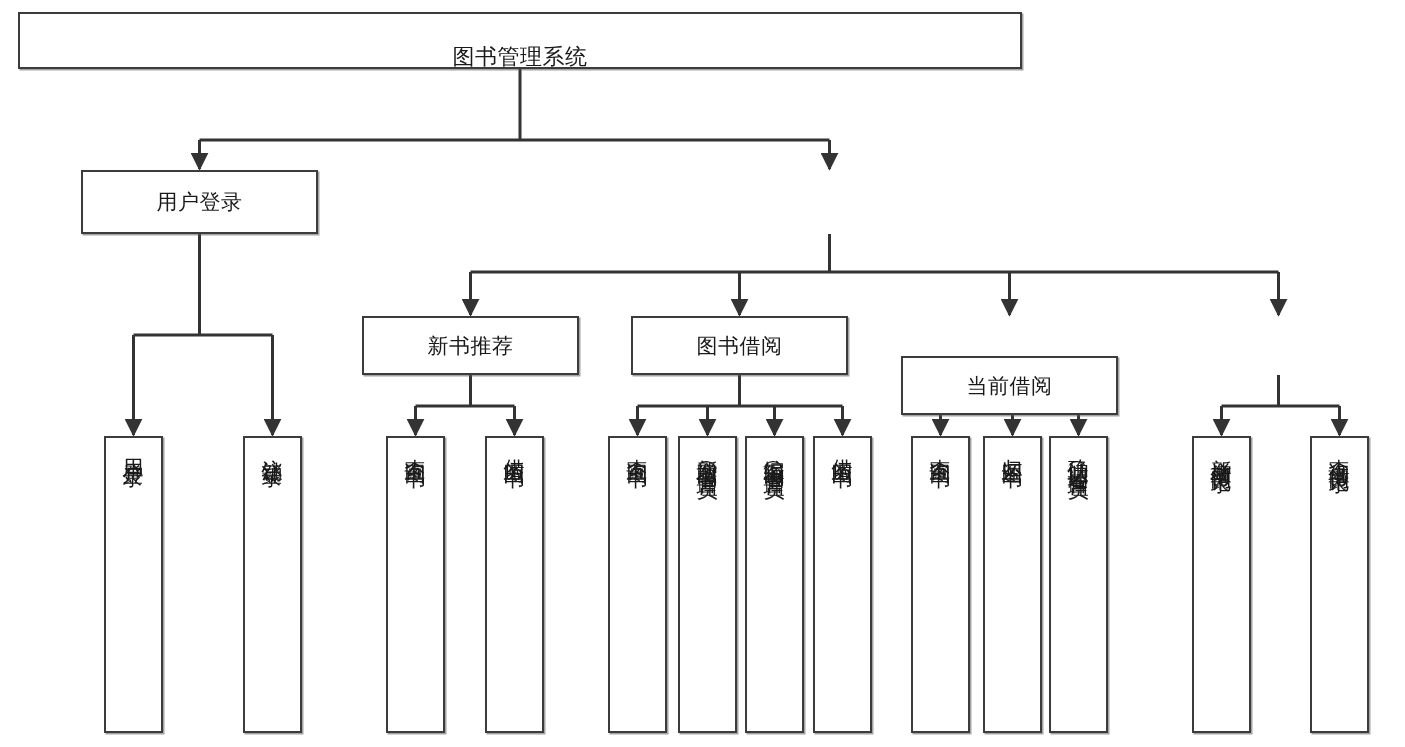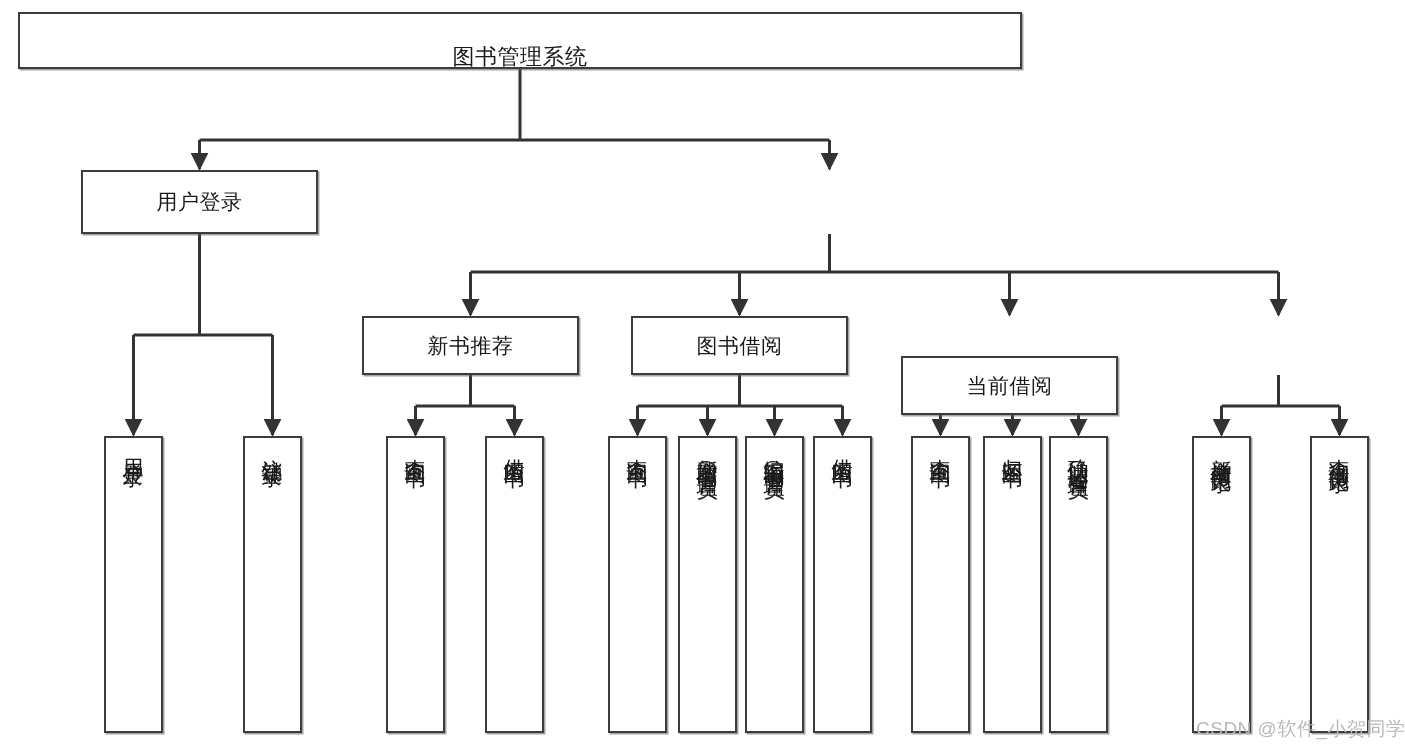--- a/index.html
+++ b/index.html
@@ -171,15 +171,14 @@
   <div class="node v" style="left: 1049px; top: 436px; width: 59px; height: 297px;">
     <span class="label">确认归还（管理员）</span>
   </div>
   <div class="node v" style="left: 1192px; top: 436px; width: 59px; height: 297px;">
     <span class="label">新增借阅记录</span>
   </div>
   <div class="node v" style="left: 1310px; top: 436px; width: 59px; height: 297px;">
     <span class="label">查询借阅记录</span>
   </div>
 
-  <div class="watermark" style="left:1196px; top:716px;">CSDN @软件_小贺同学</div>
 
 </div>
 
 </body></html>

